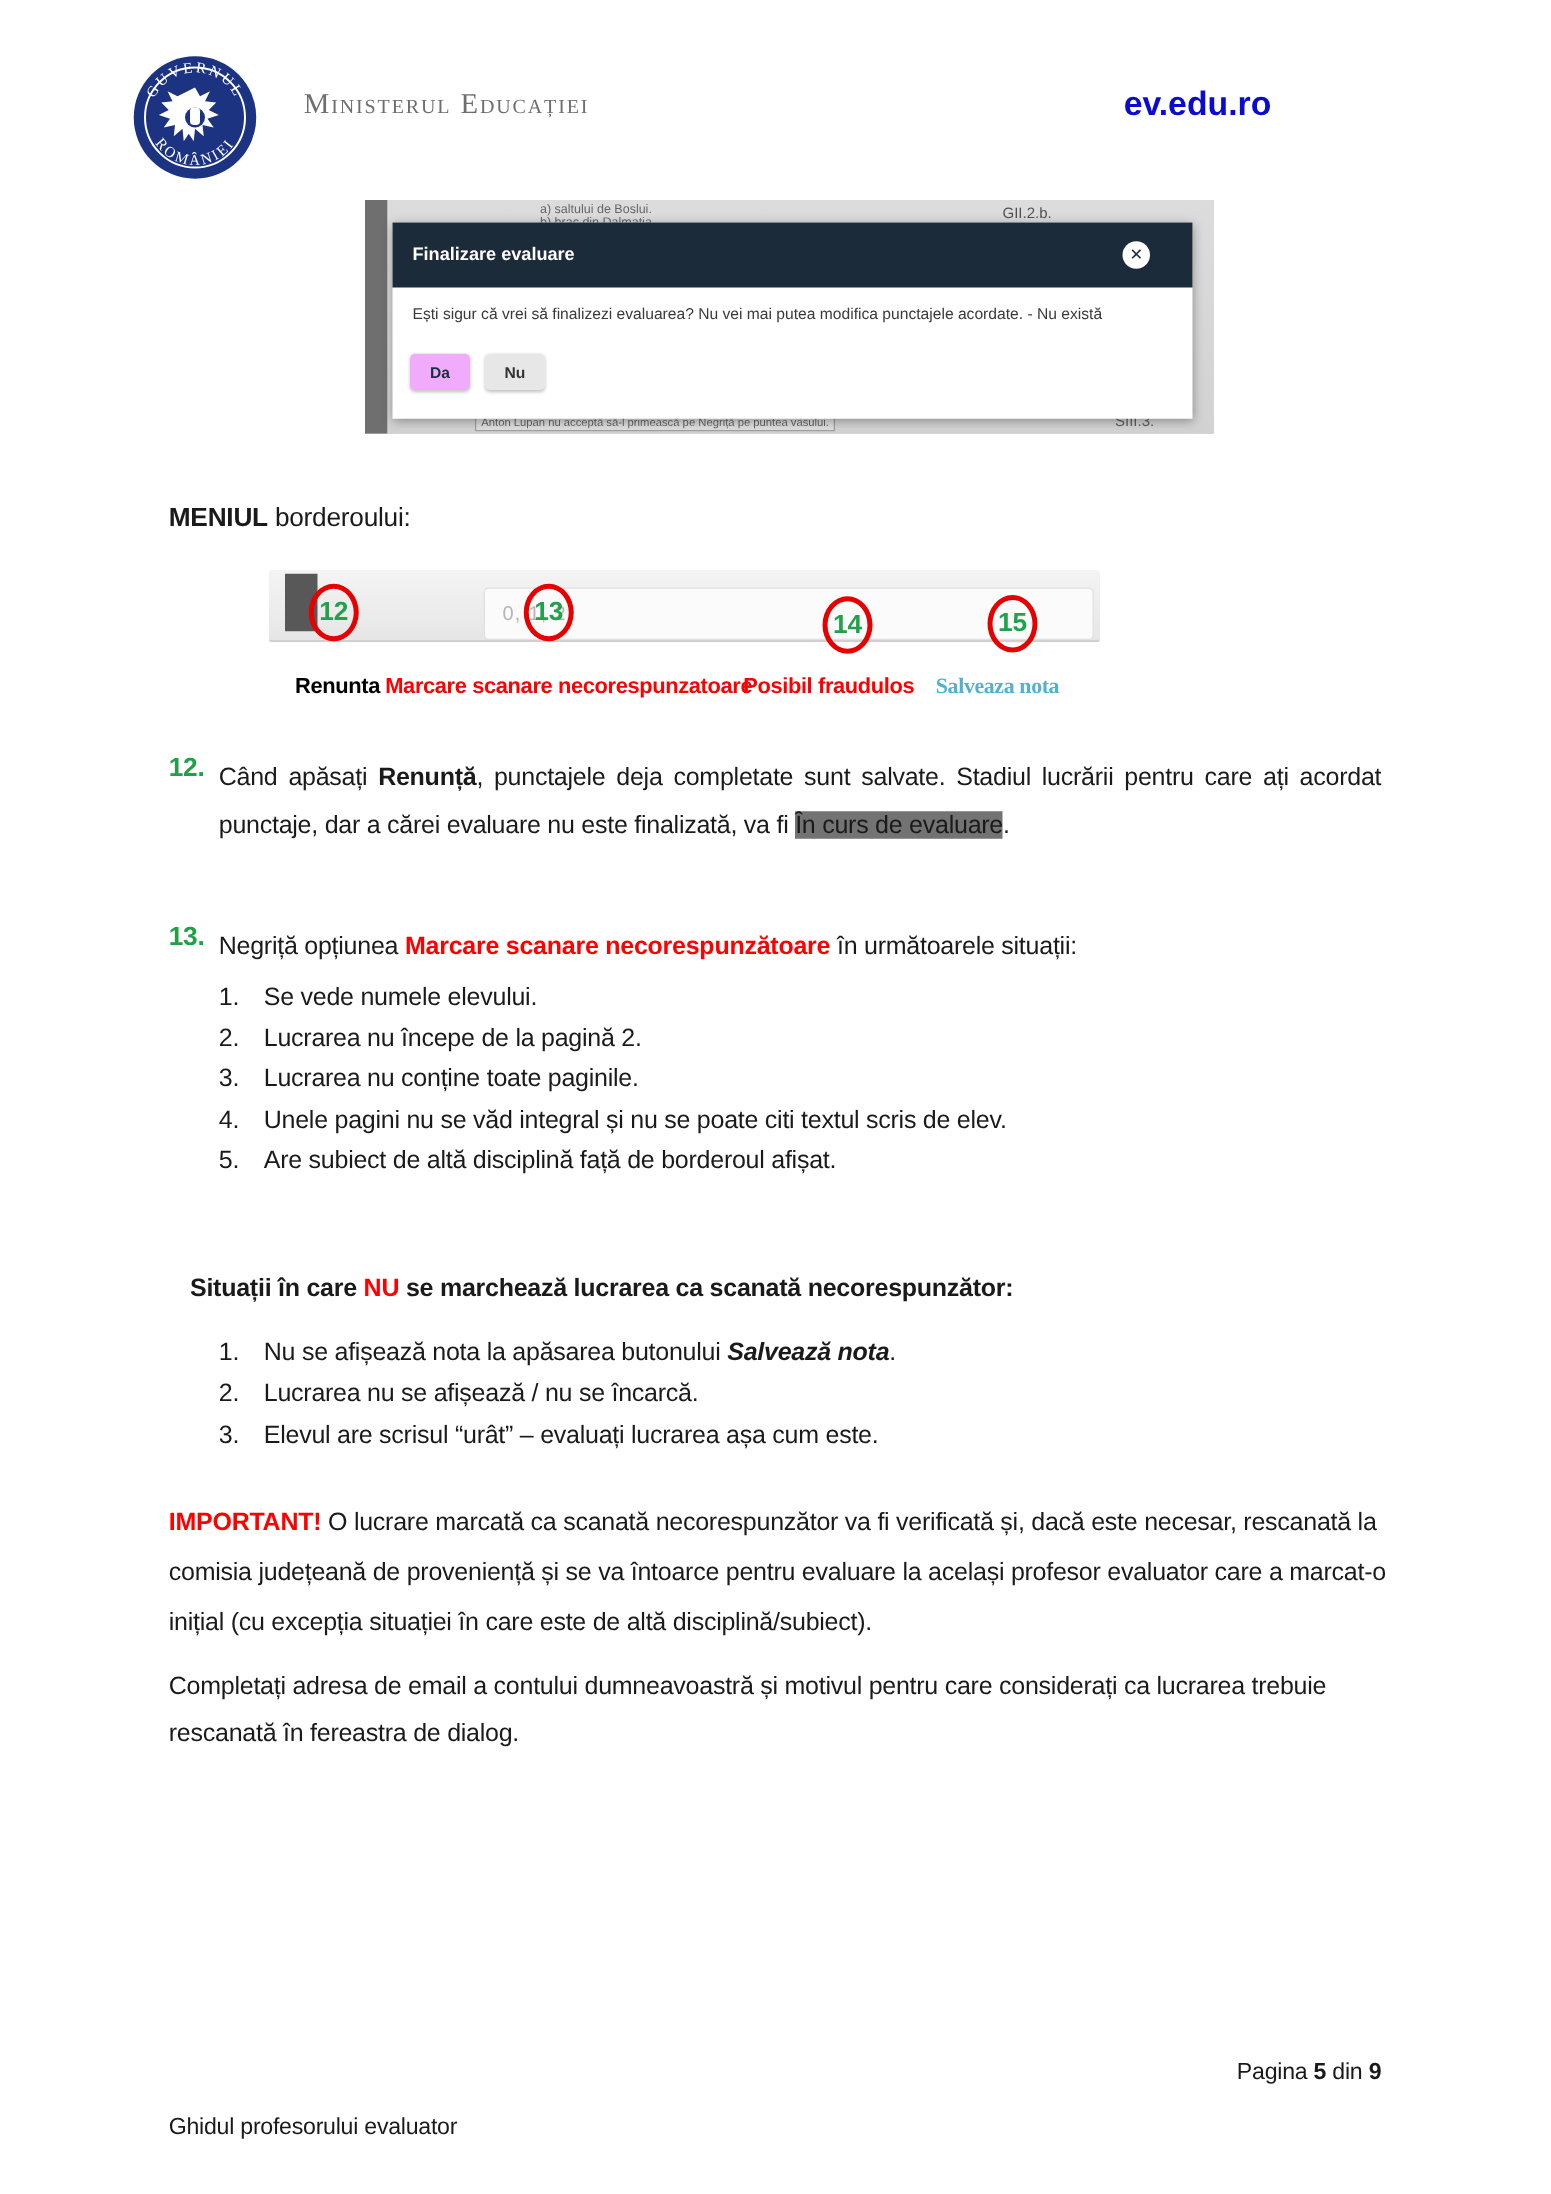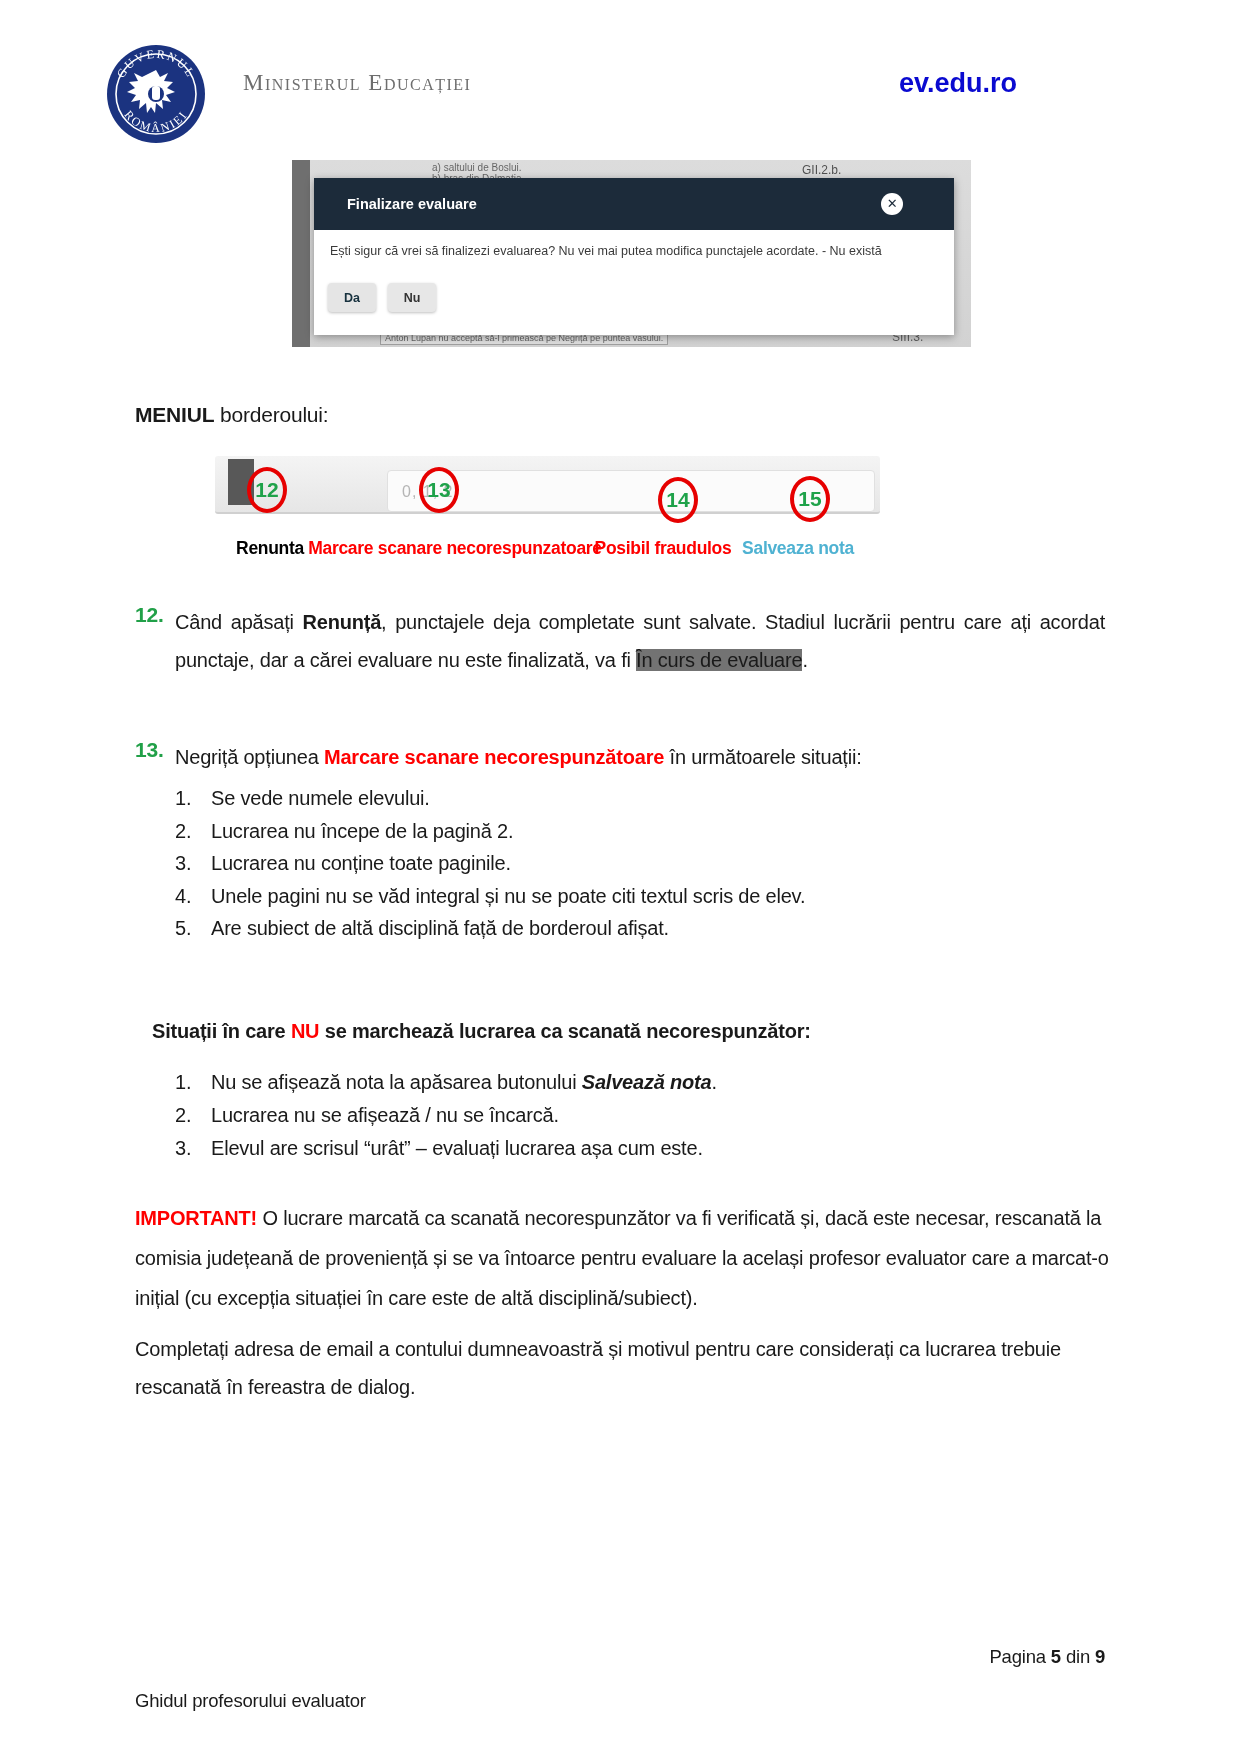--- a/index.html
+++ b/index.html
@@ -54,37 +54,37 @@
     position:absolute; left:582px; bottom:3px; font-size:12px; color:#444;
     opacity:.8; letter-spacing:0;
   }
   .dialog {
     position:absolute; left:22px; top:18px; width:640px; height:157px;
     background:#ffffff; box-shadow:0 2px 8px rgba(0,0,0,.35);
   }
   .dialog-header {
     position:absolute; left:0; top:0; width:100%; height:52px;
     background:#1c2b3a; display:flex; align-items:center;
-    padding:0 33px; justify-content:space-between;
+    padding:0 16px; justify-content:space-between;
   }
   .dialog-title { color:#ffffff; font-weight:bold; font-size:14.5px; letter-spacing:0; }
   .dialog-close {
     width:22px; height:22px; border-radius:50%; background:#ffffff;
     color:#1c2b3a; font-size:13px; font-weight:bold; line-height:22px;
     text-align:center; cursor:default; margin-right:18px;
   }
   .dialog-message {
     position:absolute; left:16px; top:66px; width:608px;
     font-size:12.5px; color:#3a3a3a; letter-spacing:0;
   }
   .dialog-buttons { position:absolute; left:14px; top:105px; display:flex; gap:12px; }
   .btn { min-width:48px; height:29px; border:none; border-radius:4px;
     font-family:inherit; font-size:12.5px; font-weight:bold; padding:0 14px;
     box-shadow:0 1px 3px rgba(0,0,0,.25); }
-  .btn-da { background:#e5e5e5; color:#17313e; }
+  .btn-da { background:#f0abfc; color:#17313e; }
   .btn-nu { background:#e7e7e7; color:#333; }
 
   
   .menu-heading { position:absolute; left:135px; top:403px; font-size:21px; }
   .menu-heading b { font-weight:bold; }
 
   .fig-toolbar {
     position:absolute; left:215px; top:456px; width:665px; height:58px;
     background:linear-gradient(#f4f4f4,#e6e6e6); border-radius:3px;
     border-bottom:2px solid #d0d0d0;
@@ -206,21 +206,21 @@
       <span class="tb-hint">0, 1, 2</span>
     </div>
   </div>
   <div class="callout co-12">12</div>
   <div class="callout co-13">13</div>
   <div class="callout co-14">14</div>
   <div class="callout co-15">15</div>
   <div class="tb-label tbl-0" style="color: rgb(0, 0, 0);">Renunta</div>
   <div class="tb-label tbl-1" style="color: rgb(255, 0, 0);">Marcare scanare necorespunzatoare</div>
   <div class="tb-label tbl-2" style="color: rgb(255, 0, 0);">Posibil fraudulos</div>
-  <div class="tb-label tbl-3" style="color: rgb(79, 178, 210);">Salveaza nota</div>
+  <div class="tb-label tbl-3" style="color: rgb(79, 178, 210); font-family: Liberation Serif, serif;">Salveaza nota</div>
 
   <div class="num-para p12">
     <span class="num">12.</span>
     <span class="body"><span>Când apăsați </span><span class="b">Renunță</span><span>, punctajele deja completate sunt salvate. Stadiul lucrării pentru care ați acordat punctaje, dar a cărei evaluare nu este finalizată, va fi </span><span class="hl">În curs de evaluare</span><span>.</span></span>
   </div>
 
   <div class="num-para p13">
     <span class="num">13.</span>
     <span class="body"><span>Negriță opțiunea </span><span class="red">Marcare scanare necorespunzătoare</span><span> în următoarele situații:</span></span>
   </div>

